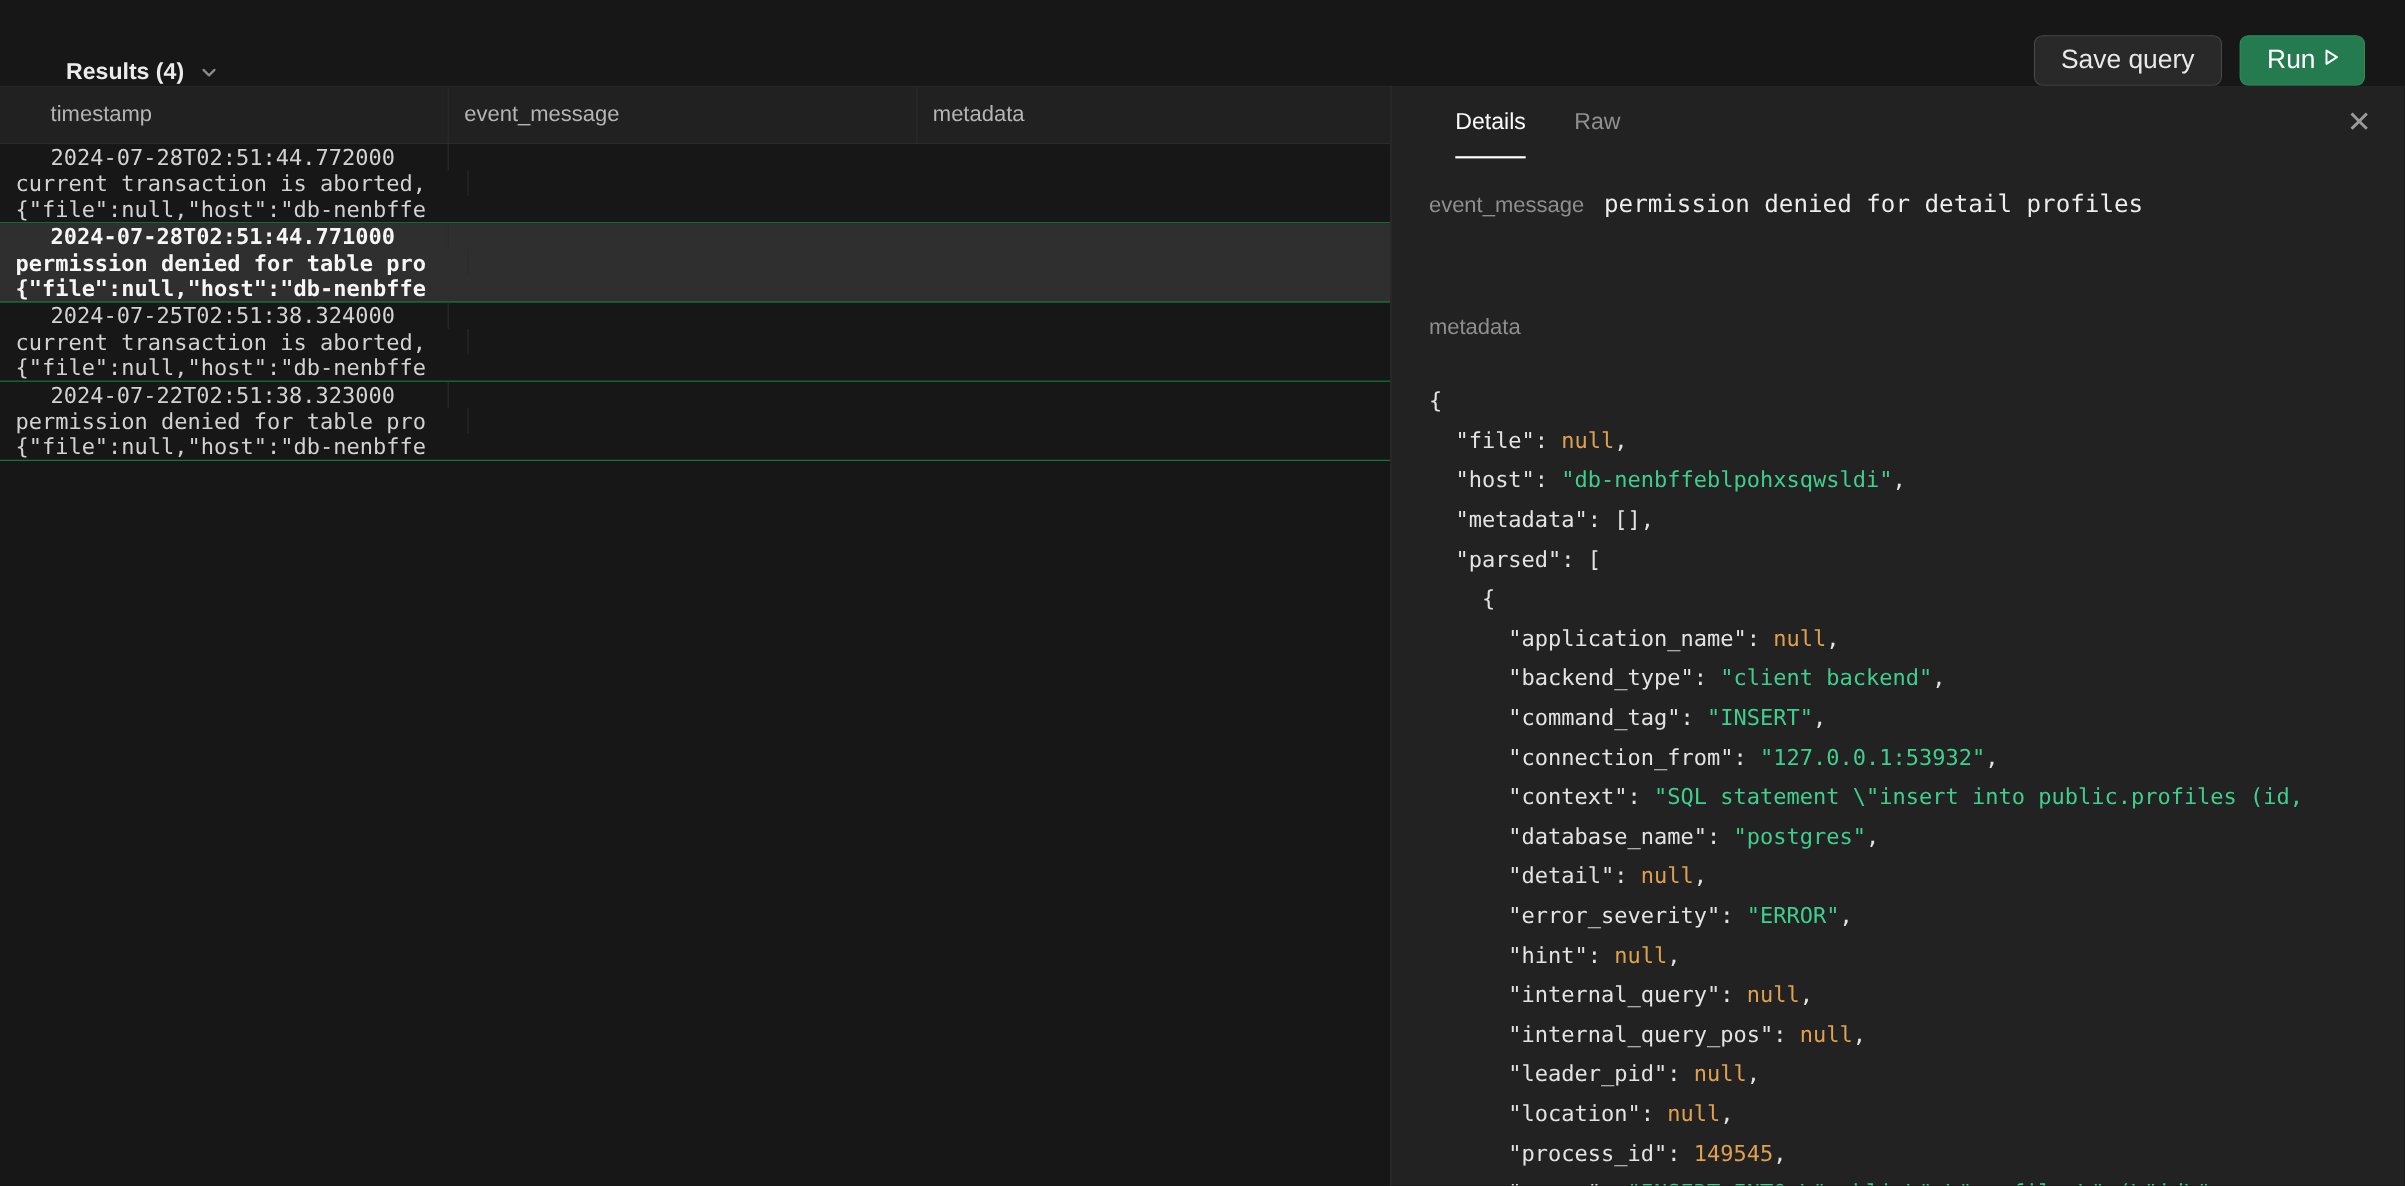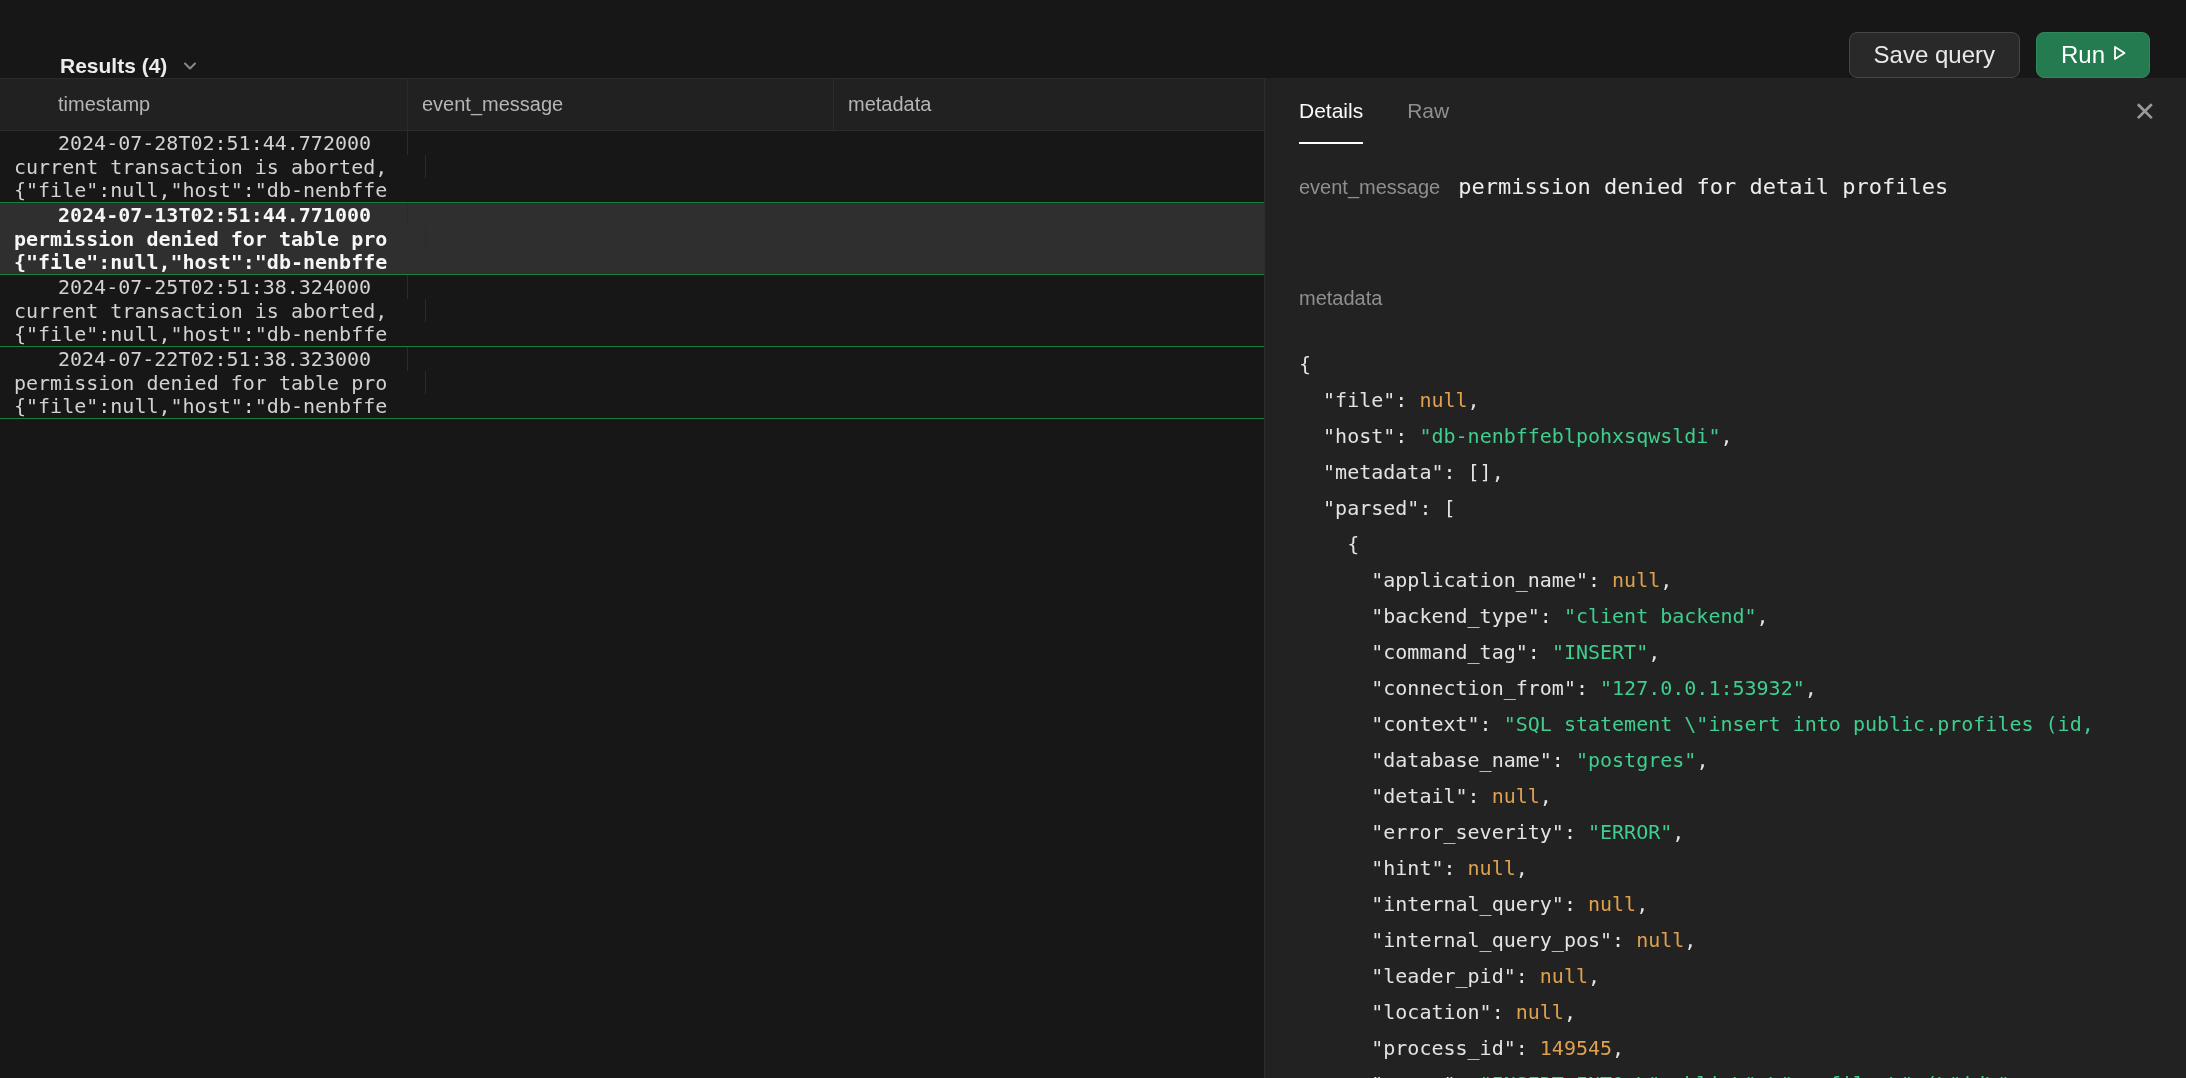--- a/index.html
+++ b/index.html
@@ -43,21 +43,21 @@
   }
   
   .body{ display:flex; height:1000px; }
   
   .table-area{ width:1264px; flex:none; background:#171717; border-top:1px solid #2b2b2b; }
   .thead{ display:flex; height:52px; background:#212121; border-bottom:1px solid #2b2b2b; }
   .th{
     color:#b5b5b5; font-size:20px;
     display:flex; align-items:center;
   }
-  .c0{ width:408px; padding-left:58px; border-right:1px solid #2b2b2b; }
+  .c0{ width:408px; padding-left:46px; border-right:1px solid #2b2b2b; }
   .c1{ width:426px; padding-left:14px; border-right:1px solid #2b2b2b; }
   .c2{ width:430px; padding-left:14px; }
   .trow{
     display:flex; height:72px;
     border-bottom:1px solid #15803d;
     cursor:pointer;
     flex-direction:column;
   }
   .trow .cell{
     font-family:"DejaVu Sans Mono", monospace;
@@ -79,21 +79,21 @@
     display:flex; align-items:center;
     padding:0 30px 0 34px;
   }
   .tabs{ display:flex; height:100%; }
   .tab{
     font-size:21px; color:#8f8f8f;
     margin-right:44px;
     display:flex; align-items:center;
     position:relative; cursor:pointer;
   }
-  .tab.active{ color:#fafafa; }
+  .tab.active{ color:#fafafa;margin-left:24px; }
   .tab.active::after{
     content:""; position:absolute; left:0; right:0; bottom:0;
     height:2px; background:#ffffff;
   }
   .close-btn{
     margin-left:auto; color:#9a9a9a; font-size:27px; line-height:1;
     cursor:pointer; font-family:"DejaVu Sans", sans-serif;
   }
   .panel-content{ padding:30px 0 0 34px; overflow:hidden; flex:1; }
   .em-row{ display:flex; align-items:baseline; gap:18px; }
@@ -147,21 +147,21 @@
       <div class="th c1">event_message</div>
       <div class="th c2">metadata</div>
     </div>
     <div id="rows">
         <div class="trow">
           <div class="cell c0">2024-07-28T02:51:44.772000</div>
           <div class="cell c1">current transaction is aborted,</div>
           <div class="cell c2">{"file":null,"host":"db-nenbffe</div>
         </div>
         <div class="trow selected">
-          <div class="cell c0">2024-07-13T02:51:44.771000</div>
+          <div class="cell c0">2024-07-28T02:51:44.771000</div>
           <div class="cell c1">permission denied for table pro</div>
           <div class="cell c2">{"file":null,"host":"db-nenbffe</div>
         </div>
         <div class="trow">
           <div class="cell c0">2024-07-25T02:51:38.324000</div>
           <div class="cell c1">current transaction is aborted,</div>
           <div class="cell c2">{"file":null,"host":"db-nenbffe</div>
         </div>
         <div class="trow">
           <div class="cell c0">2024-07-22T02:51:38.323000</div>

